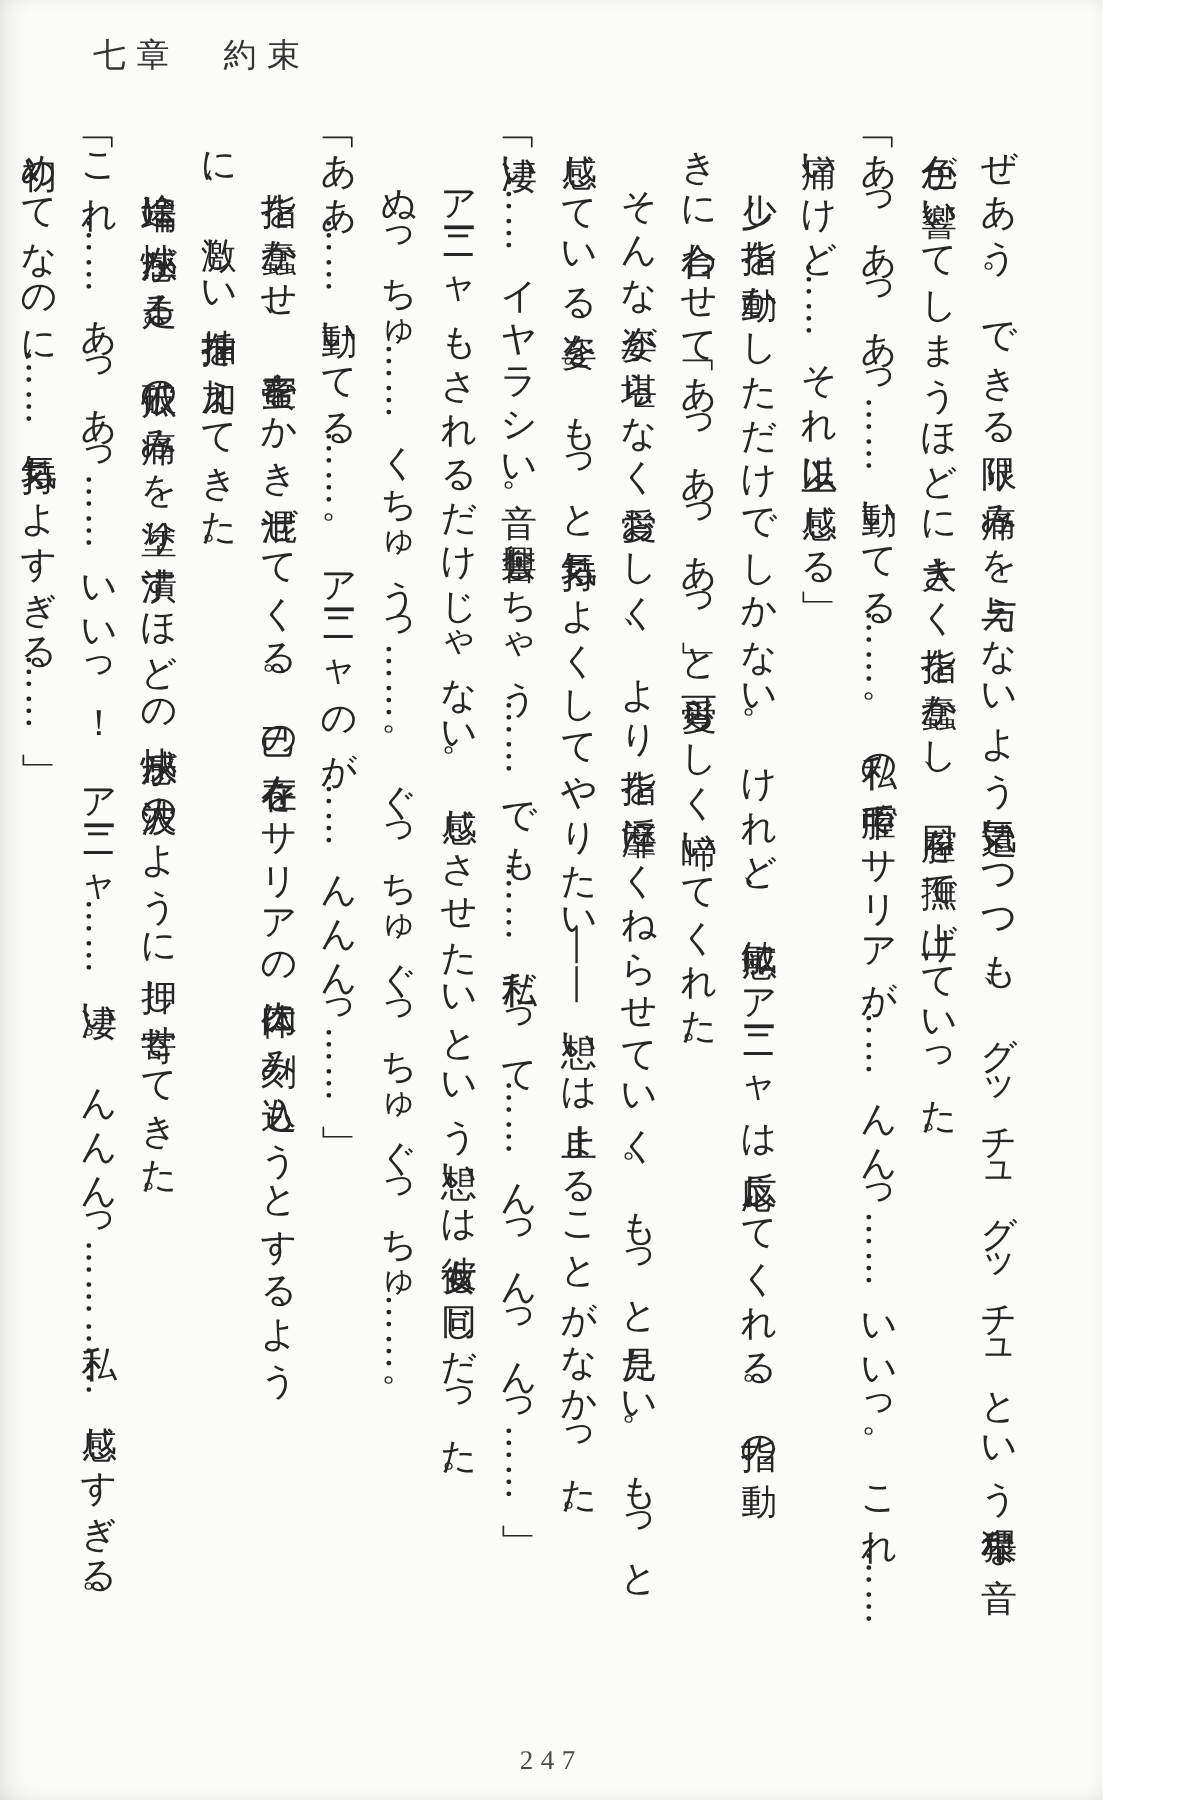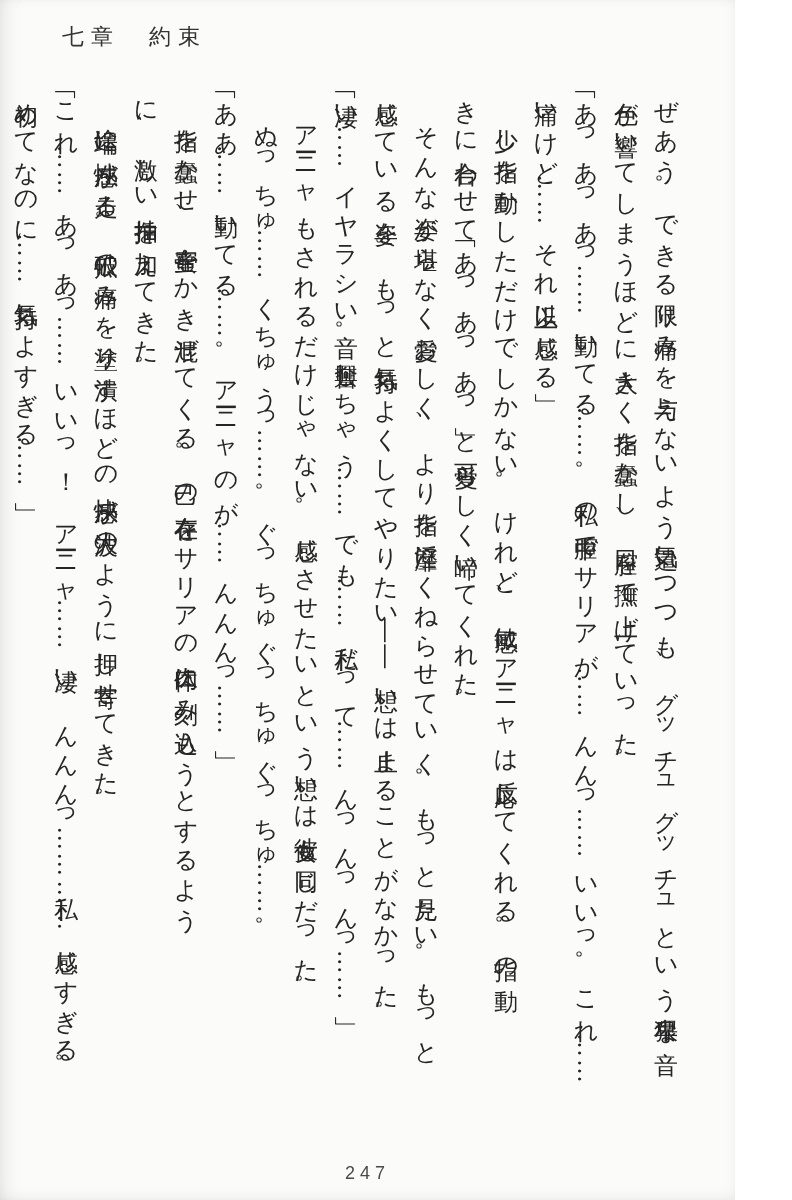--- a/index.html
+++ b/index.html
@@ -50,21 +50,21 @@
   }
   .page-number {
     position: absolute;
     bottom: 16px;
     left: 0;
     right: 0;
     text-align: center;
     font-size: 18px;
     letter-spacing: 5px;
     color: #4a4a4a;
-    font-family: Liberation Sans, sans-serif;
+    font-family: Liberation Serif, serif;
   }
 </style>
 </head>
 <body>
 
 <div class="page">
 
   <div class="running-head">七章　約束</div>
 
   <div class="text-block">

